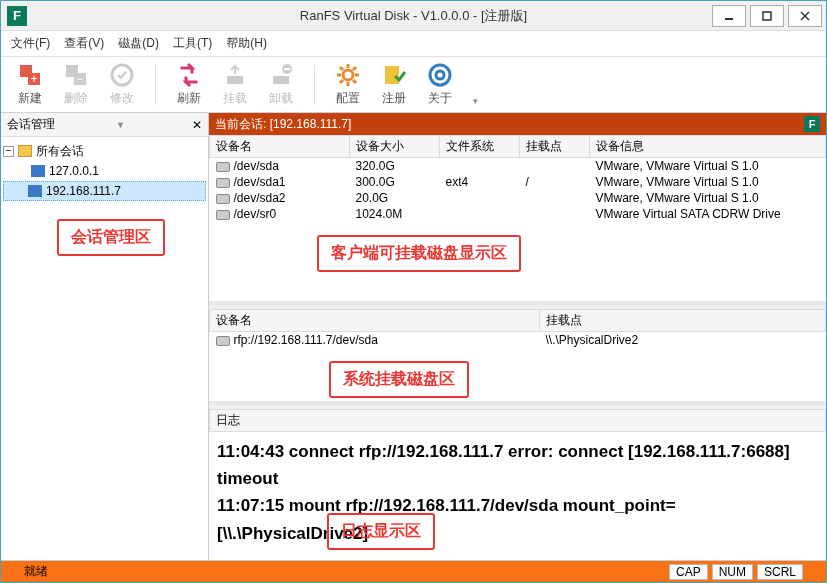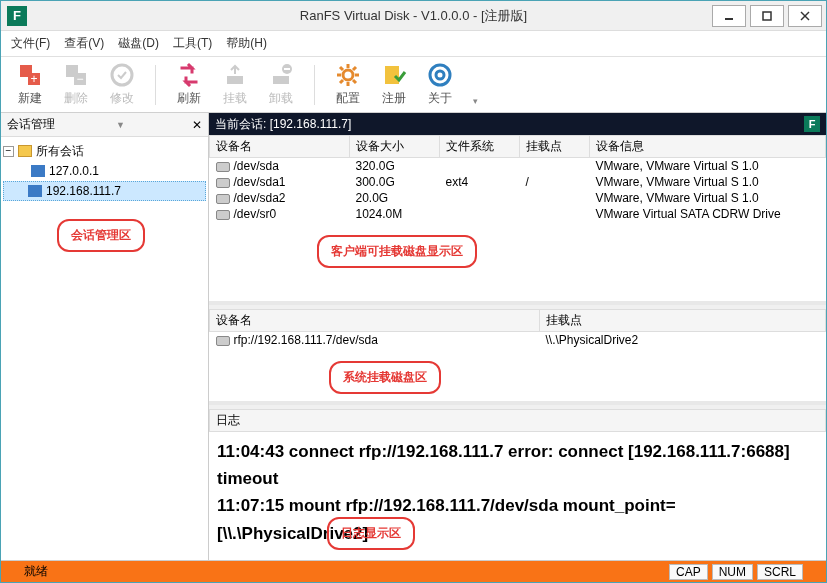--- a/index.html
+++ b/index.html
@@ -20,23 +20,23 @@
 .body { flex: 1; display: flex; min-height: 0; }
 .leftpane { width: 208px; border-right: 1px solid #ccc; background: #fff; display: flex; flex-direction: column; position: relative; }
 .pane-hdr { height: 24px; background: #f5f5f5; border-bottom: 1px solid #ddd; display: flex; align-items: center; padding: 0 6px; font-size: 12px; }
 .pane-hdr .x { margin-left: auto; cursor: pointer; font-family: Arial; }
 .tree { padding: 4px 2px; }
 .tree-row { display: flex; align-items: center; height: 20px; gap: 4px; cursor: pointer; }
 .tree-row.selected { background: #cce8ff; border: 1px dotted #5aa7d8; }
 .folder-ico { width: 14px; height: 12px; background: #f5c84d; border: 1px solid #c9972f; }
 .node-ico { width: 14px; height: 12px; background: #3b7ac5; }
 .exp { width: 11px; height: 11px; border: 1px solid #999; display: flex; align-items: center; justify-content: center; font-size: 10px; line-height: 1; font-family: Arial; cursor: pointer; }
-.annot { border: 2px solid #e53935; border-radius: 12px; color: #e53935; font-weight: bold; padding: 6px 12px; position: absolute; background: transparent; font-size: 12px; }
+.annot { border: 2px solid #e53935; border-radius: 3px; color: #e53935; font-weight: bold; padding: 6px 12px; position: absolute; background: transparent; font-size: 16px; }
 .rightpane { flex: 1; display: flex; flex-direction: column; min-width: 0; }
-.session-hdr { height: 22px; background: #0f172a; color: #fff; display: flex; align-items: center; padding: 0 6px; font-size: 12px; }
+.session-hdr { height: 22px; background: #c2410c; color: #fff; display: flex; align-items: center; padding: 0 6px; font-size: 12px; }
 .session-hdr .r { margin-left: auto; width: 16px; height: 16px; background: #0b7a5a; color: #fff; display: flex; align-items: center; justify-content: center; font-size: 11px; font-weight: bold; }
 .tbl { width: 100%; border-collapse: collapse; font-size: 12px; }
 .tbl th { background: #f5f5f5; border: 1px solid #ddd; text-align: left; padding: 2px 6px; font-weight: normal; }
 .tbl td { padding: 1px 6px; border-bottom: 0; white-space: nowrap; }
 .disk-ico { display: inline-block; width: 14px; height: 10px; background: #ccc; border: 1px solid #888; border-radius: 2px; margin-right: 4px; vertical-align: middle; }
 .panel { background: #fff; border: 0; position: relative; }
 .panel1 { height: 166px; overflow: auto; }
 .panel2 { height: 92px; margin-top: 4px; overflow: auto; }
 .panel3 { flex: 1; margin-top: 4px; display: flex; flex-direction: column; }
 .log-hdr { background: #f5f5f5; border: 1px solid #ddd; padding: 2px 6px; }

